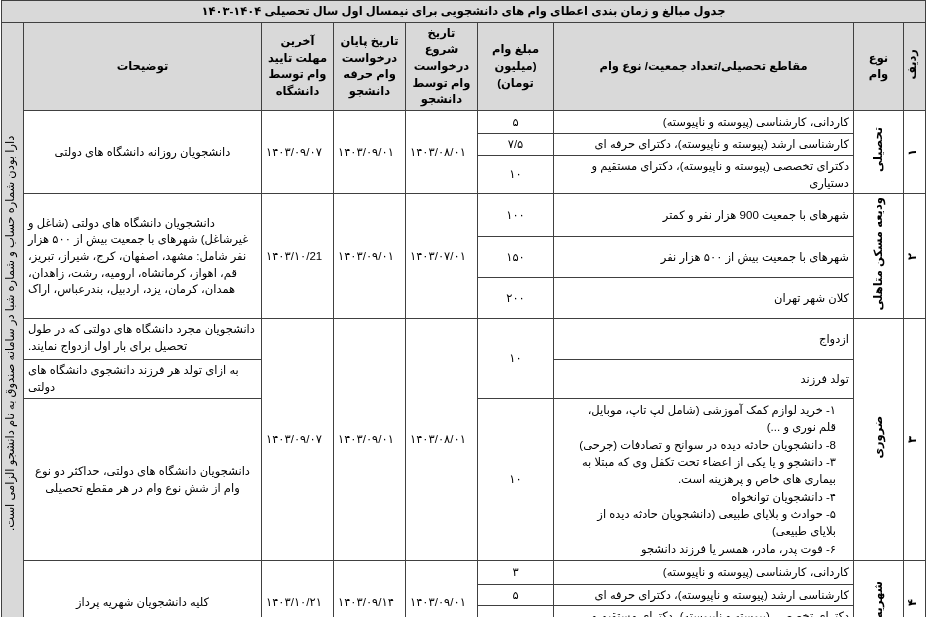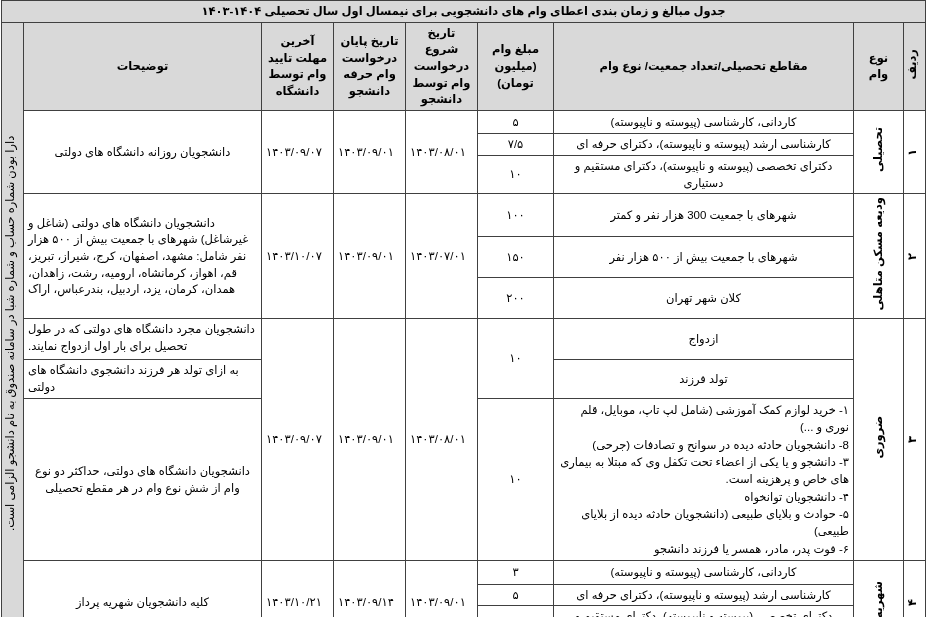--- a/index.html
+++ b/index.html
@@ -54,21 +54,21 @@
     white-space: nowrap;
     text-align: center;
   }
   .vert-hdr {
     writing-mode: vertical-rl;
     transform: rotate(180deg);
     white-space: nowrap;
     text-align: center;
     font-weight: bold;
   }
-  .right  { text-align: center; }
+  .right  { text-align: right; }
   .desc-cell {
     text-align: center;
     font-size: 11.5px;
     line-height: 1.7;
     padding: 4px 6px;
   }
   .desc-cell.justify {
     text-align: left;
   }
   .type-cell {
@@ -92,21 +92,21 @@
     height: 100%;
   }
   .amount { text-align: center; font-size: 11.5px; }
   .date   { text-align: left; font-size: 11.5px; letter-spacing: 0.3px; }
   .seg-list {
     text-align: right;
     font-size: 11.5px;
     line-height: 1.55;
     padding: 4px 6px;
   }
-  .seg-list div { margin: 1px 0; }
+  .seg-list div { margin: 1px 13px; }
 </style>
 </head>
 <body>
 
 <div class="page">
   <table class="loan-table">
     <colgroup>
       <col style="width:22px">
       <col style="width:50px">
       <col style="width:300px">
@@ -152,25 +152,25 @@
       <td class="amount">۷/۵</td>
     </tr>
     <tr>
       <td class="right">دکترای تخصصی (پیوسته و ناپیوسته)، دکترای مستقیم و دستیاری</td>
       <td class="amount">۱۰</td>
     </tr>
 
     <tr>
       <td class="row-num" rowspan="3"><span class="vert">۲</span></td>
       <td class="type-cell" rowspan="3"><span class="vert">ودیعه مسکن متاهلی</span></td>
-      <td class="right">شهرهای با جمعیت 300 هزار نفر و کمتر</td>
+      <td class="right">شهرهای با جمعیت 900 هزار نفر و کمتر</td>
       <td class="amount">۱۰۰</td>
       <td class="date" rowspan="3">۱۴۰۳/۰۷/۰۱</td>
       <td class="date" rowspan="3">۱۴۰۳/۰۹/۰۱</td>
-      <td class="date" rowspan="3">۱۴۰۳/۱۰/۰۷</td>
+      <td class="date" rowspan="3">۱۴۰۳/۱۰/21</td>
       <td class="desc-cell justify" rowspan="3">دانشجویان دانشگاه های دولتی (شاغل و غیرشاغل) شهرهای با جمعیت بیش از ۵۰۰ هزار نفر شامل: مشهد، اصفهان، کرج، شیراز، تبریز، قم، اهواز، کرمانشاه، ارومیه، رشت، زاهدان، همدان، کرمان، یزد، اردبیل، بندرعباس، اراک</td>
     </tr>
     <tr>
       <td class="right">شهرهای با جمعیت بیش از ۵۰۰ هزار نفر</td>
       <td class="amount">۱۵۰</td>
     </tr>
     <tr>
       <td class="right">کلان شهر تهران</td>
       <td class="amount">۲۰۰</td>
     </tr>

